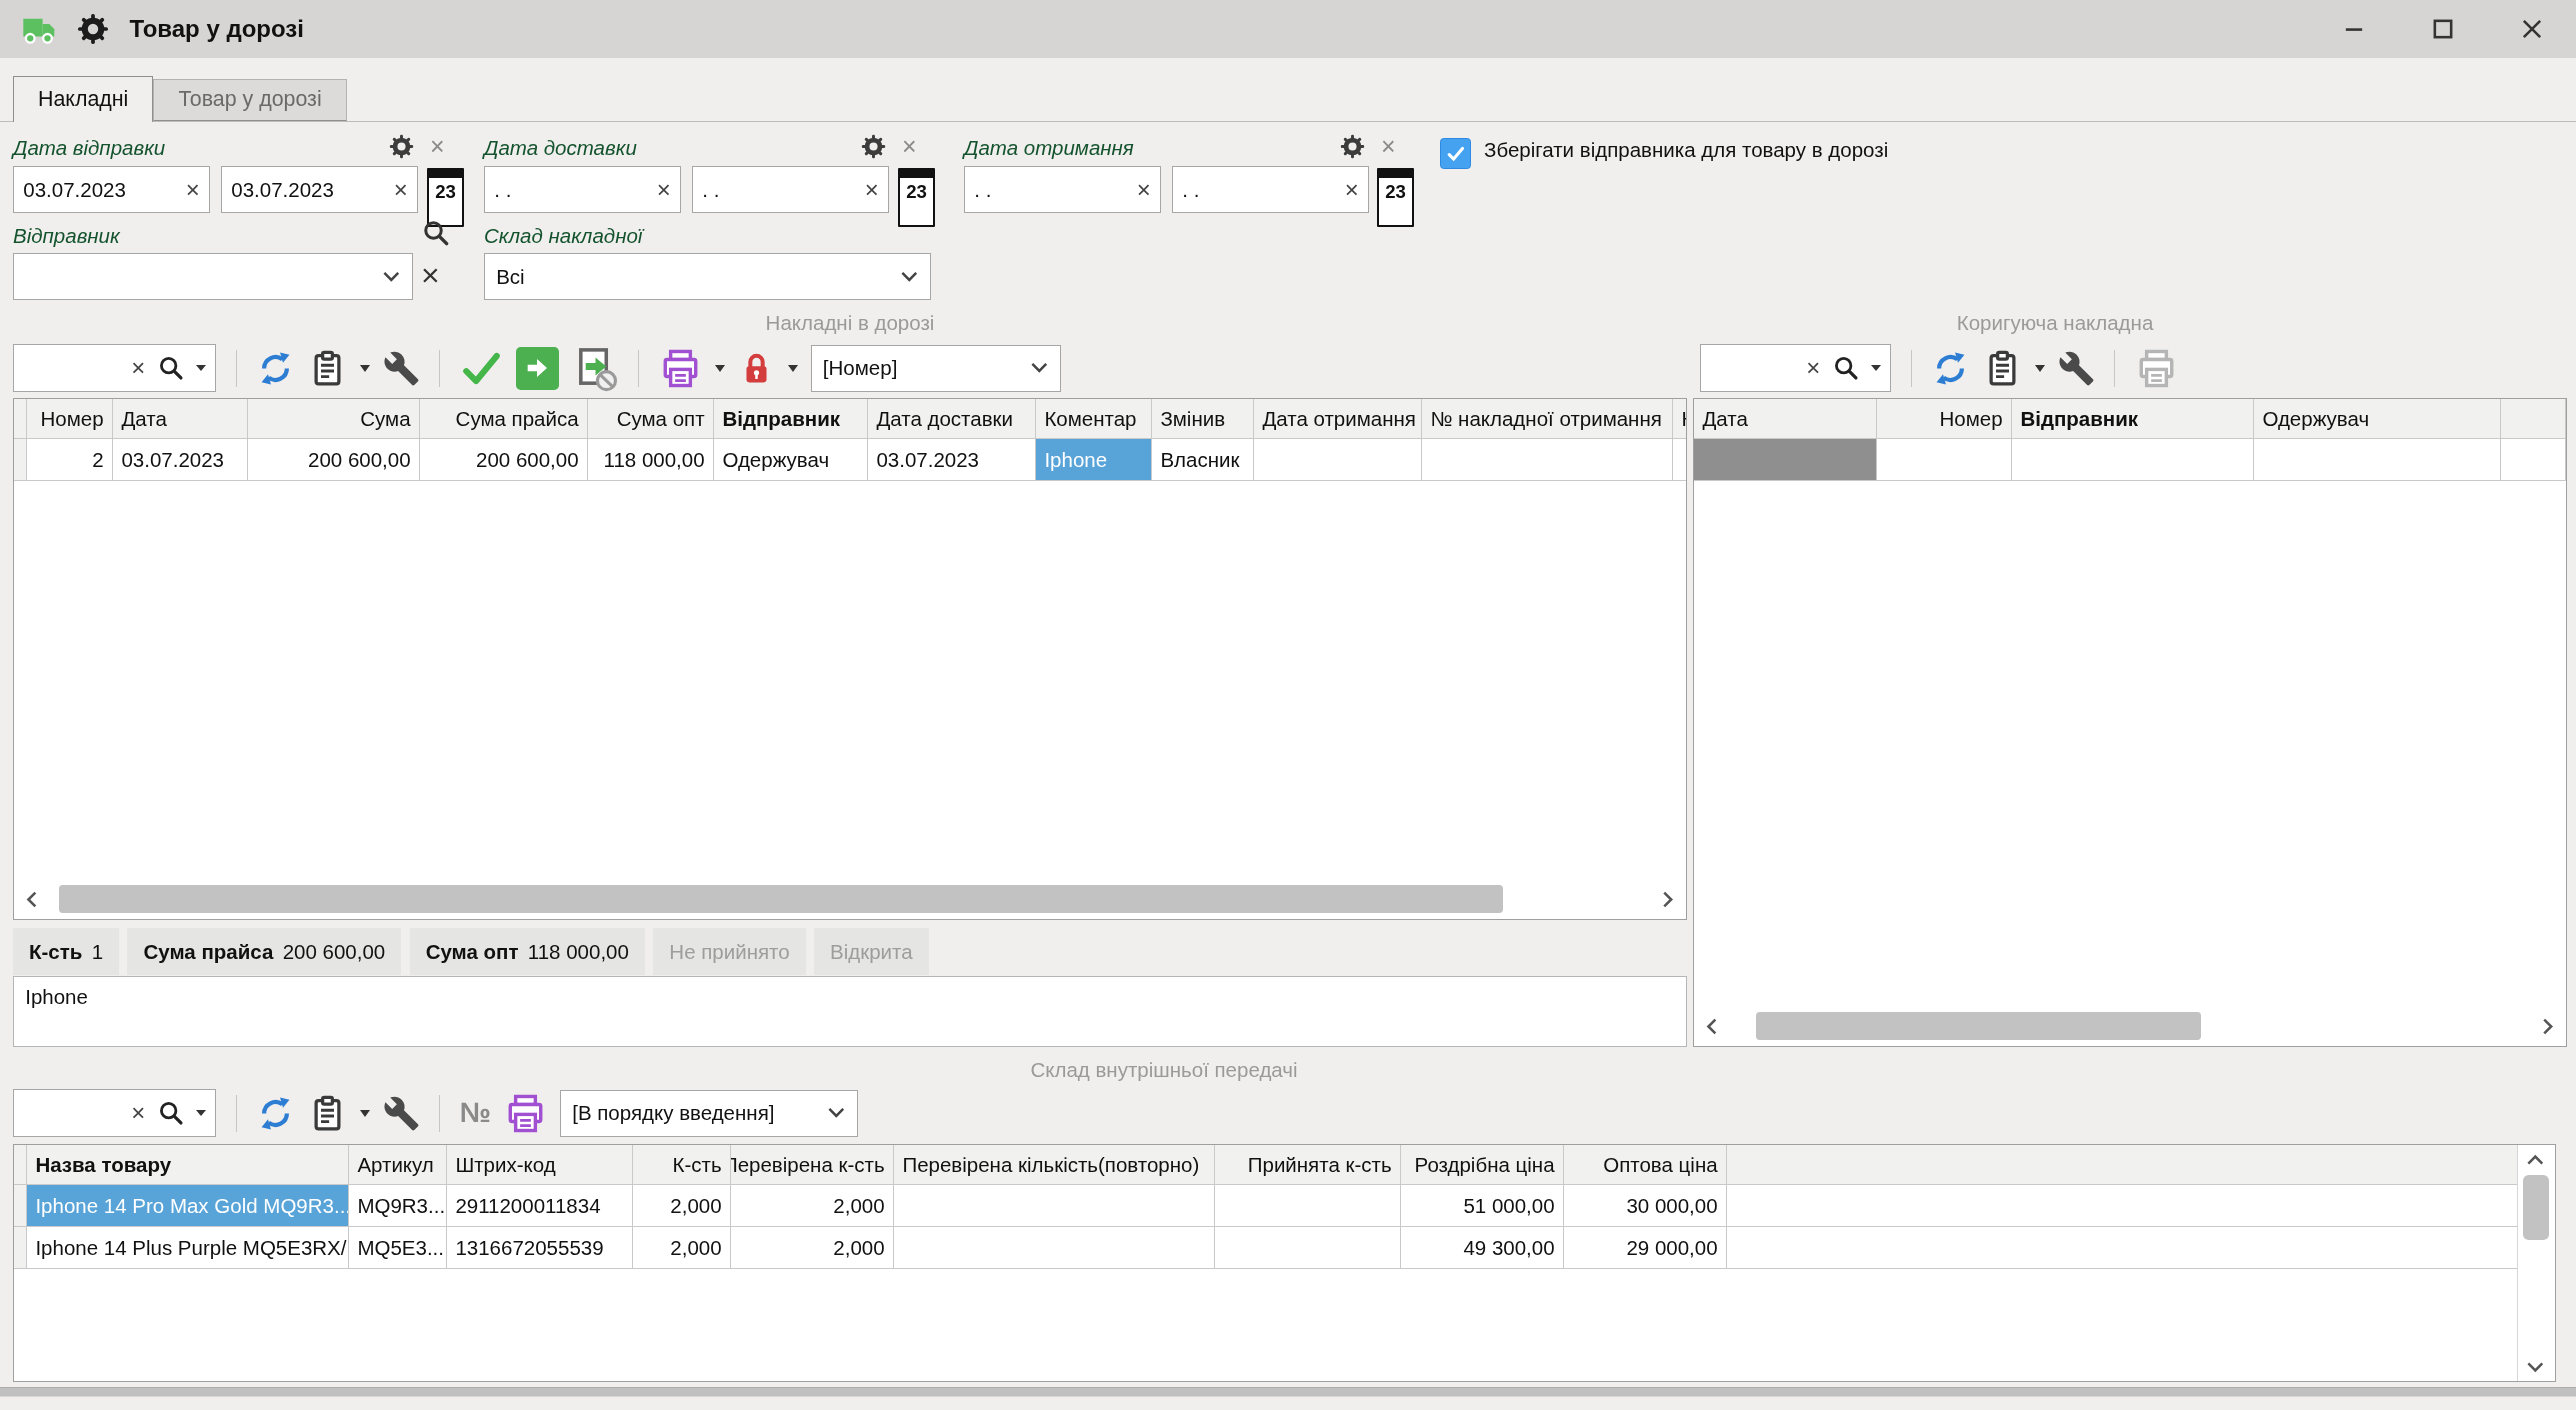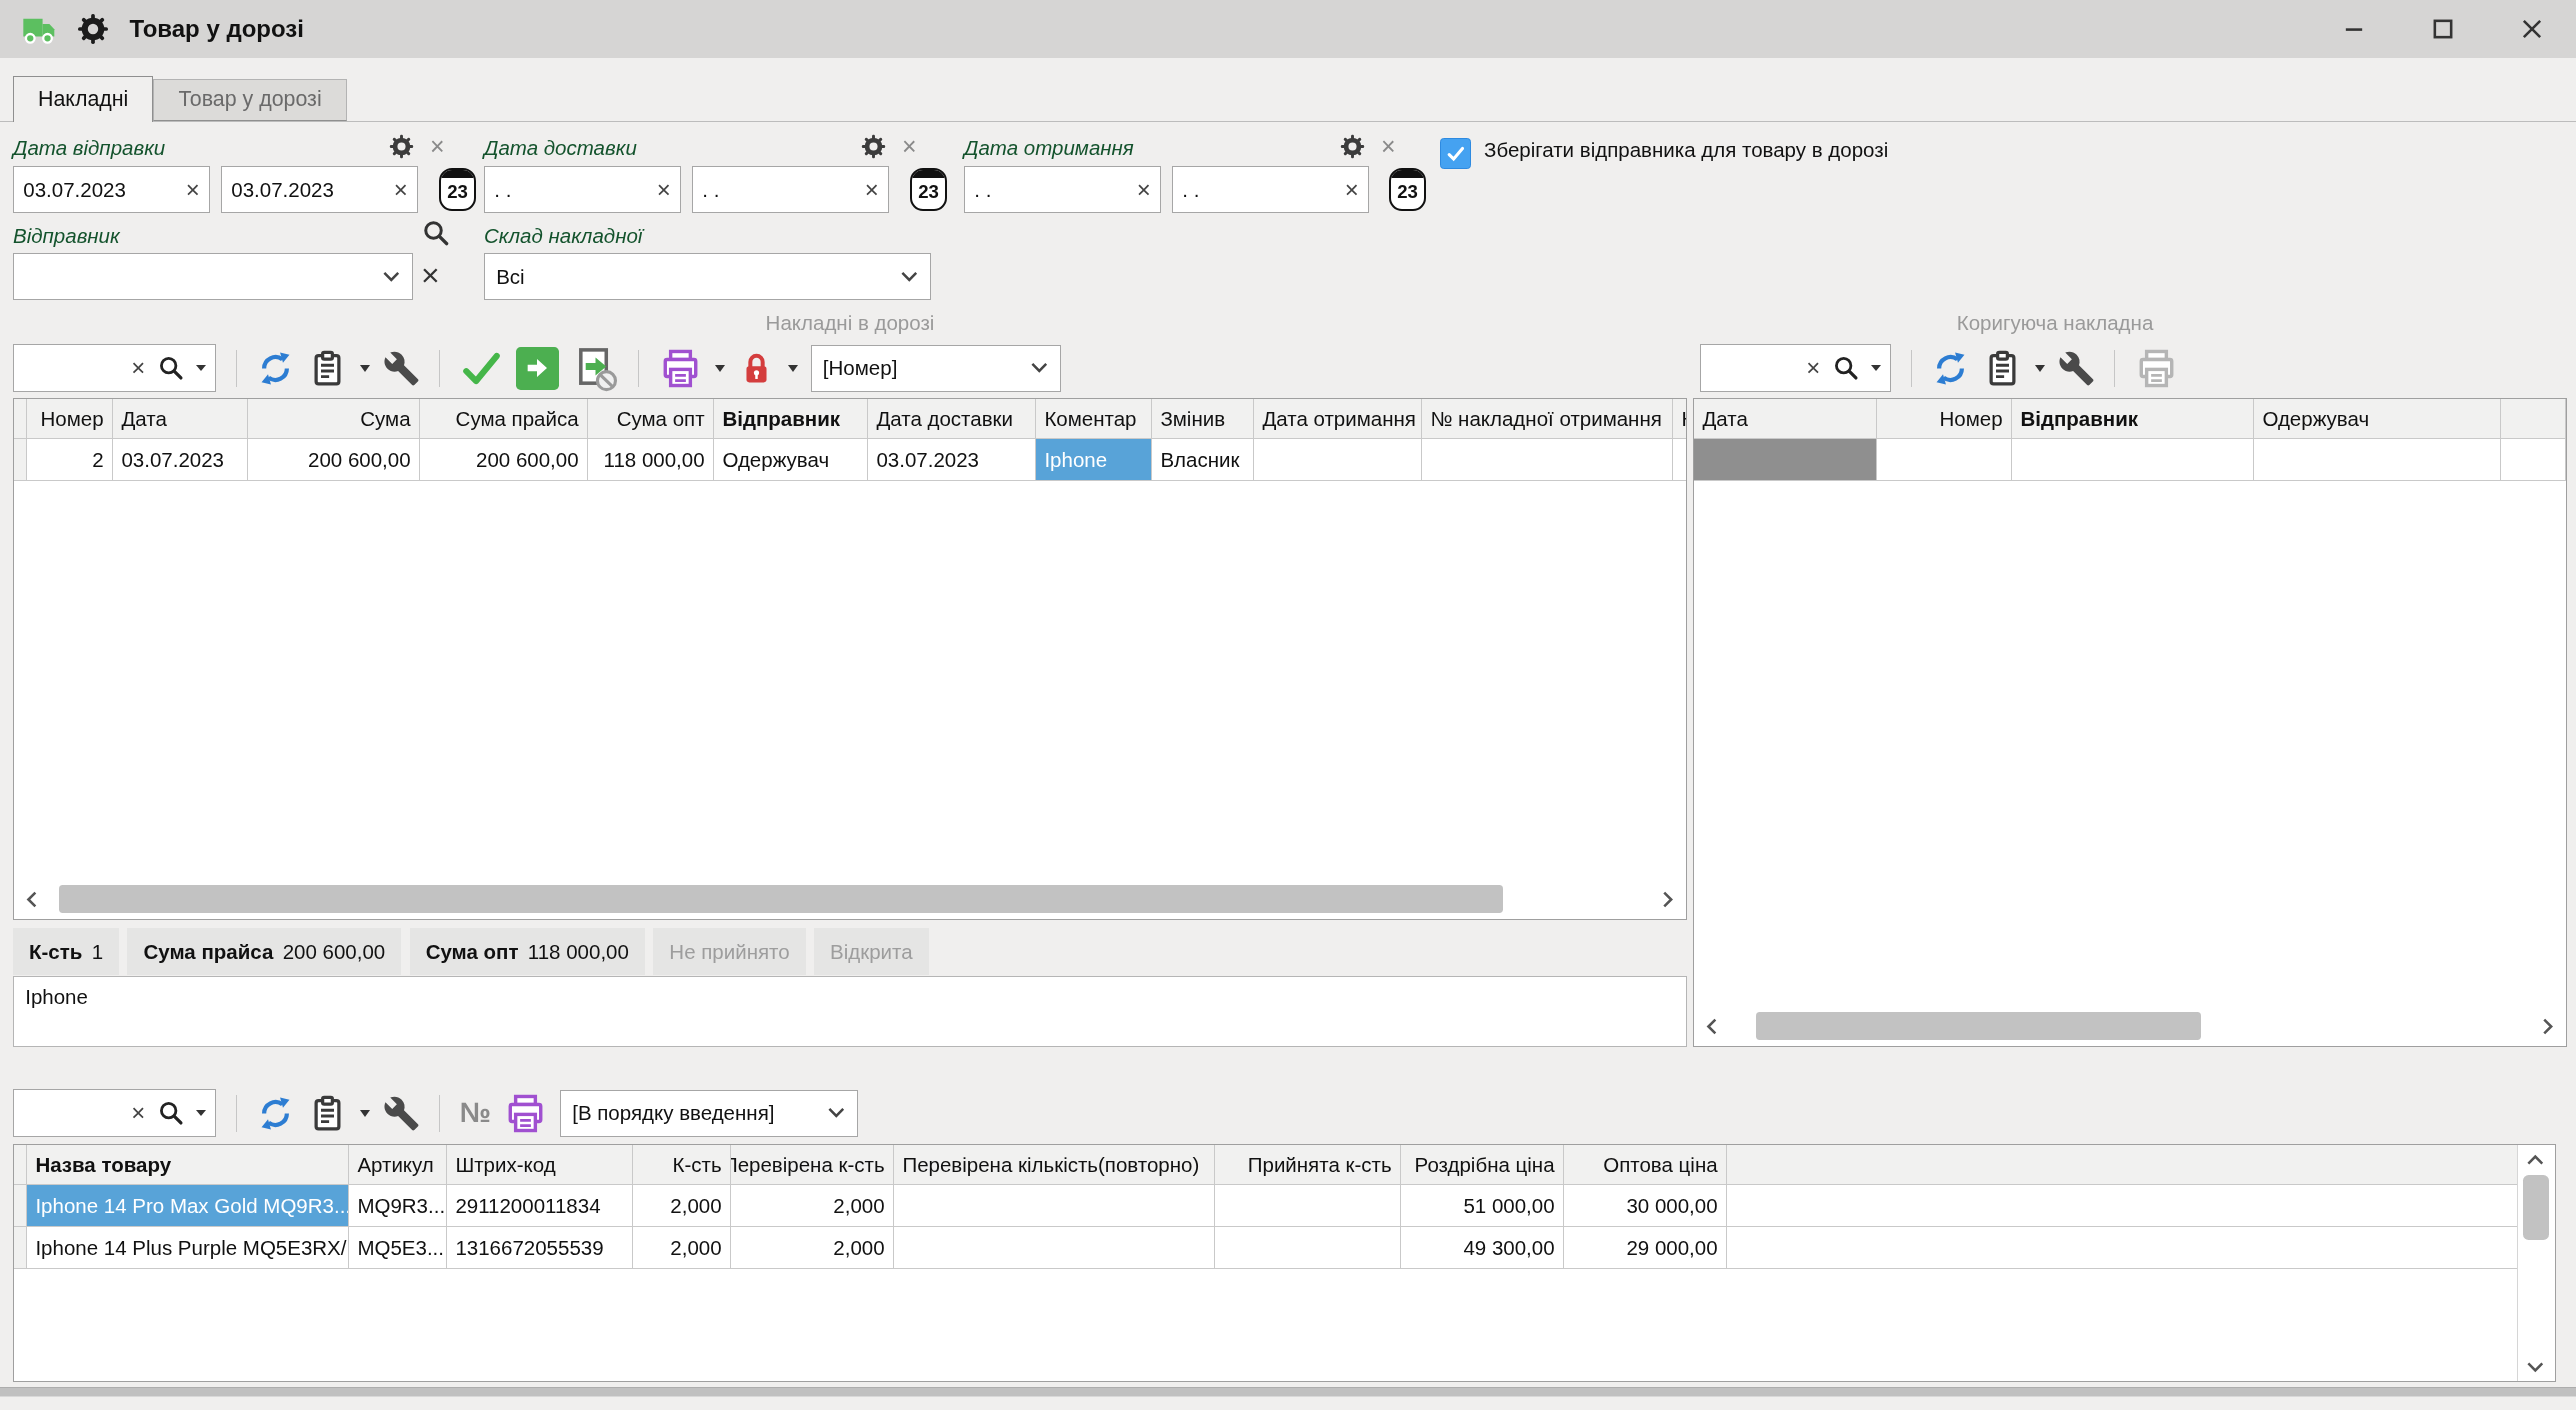--- a/index.html
+++ b/index.html
@@ -18,21 +18,21 @@
   .tabstrip{position:absolute;left:13px;top:76px;display:flex;z-index:2;}
   .tab{font-size:21.4px;display:flex;align-items:center;padding:0 24px;white-space:nowrap;}
   .tab.active{height:45px;background:#f0efee;border:0.9px solid #8f8f8f;border-bottom:none;color:#111;}
   .tab.inactive{height:40px;margin-top:2.8px;background:#dcdbd9;border:0.9px solid #b3b3b3;border-bottom:0.9px solid #8f8f8f;color:#6a6a6a;}
 
   .lbl{font-size:20.5px;color:#14532d;white-space:nowrap;font-style:italic;}
   .inp{background:#fff;border:0.9px solid #a6a6a6;height:47px;box-sizing:border-box;display:flex;align-items:center;padding:0 9.3px;font-size:20.5px;color:#111;}
   .inp .xval{margin-left:auto;font-size:24px;color:#444;}
   .combo{background:#fff;border:0.9px solid #a6a6a6;height:47px;box-sizing:border-box;display:flex;align-items:center;padding:0 11.2px;font-size:20.5px;color:#111;}
   .combo .chev{margin-left:auto;color:#444;}
-  .cal{width:37px;height:43px;box-sizing:border-box;border:2.8px solid #111;border-radius:13px;background:#fff;overflow:hidden;margin-left:12px;}
+  .cal{width:37px;height:59px;box-sizing:border-box;border:2.8px solid #111;border-radius:1px;background:#fff;overflow:hidden;}
   .cal .bar{height:8.4px;background:#111;}
   .cal .num{text-align:center;font-weight:bold;font-size:18.6px;color:#111;line-height:28px;}
   .minigear{color:#3c3c3c;}
   .minix{font-size:25px;color:#8a8a8a;line-height:24px;}
 
   .checkrow{position:absolute;left:1440px;top:138px;display:flex;gap:13px;}
   .checkbox{width:29px;height:29px;border-radius:3.7px;background:#45a2f1;border:0.9px solid #2e8ae0;display:flex;align-items:center;justify-content:center;}
   .checklabel{font-size:20.5px;color:#111;}
 
   
@@ -448,20 +448,21 @@
         </div>
       <div class="hthumb" style="left:58px;width:445px"></div>
       <div class="scrar" style="position:absolute;right:0">
           <svg style="width:18.6px;height:13px;transform:rotate(-90deg)" viewBox="0 0 20 14" width="18.6" height="13">
             <use href="#sym-chev"></use>
           </svg>
         </div>
     </div>
   </div>
 
+  <div class="abs paneltitle" style="left:13px;top:1058px;width:2302px">Склад внутрішньої передачі</div>
   <div class="tb" style="left:13px;top:1088px">
     <div class="searchbox" style="width:203px">
       <span class="sx">×</span>
       <svg style="width:28px;height:28px;color:#222" viewBox="0 0 30 30" width="28" height="28">
           <use href="#sym-search"></use>
         </svg>
       <span class="dd" style="border-top-width:6.5px"></span>
     </div>
     <div class="sep"></div>
     <svg style="width:39px;height:39px" viewBox="0 0 42 42" width="39" height="39">

